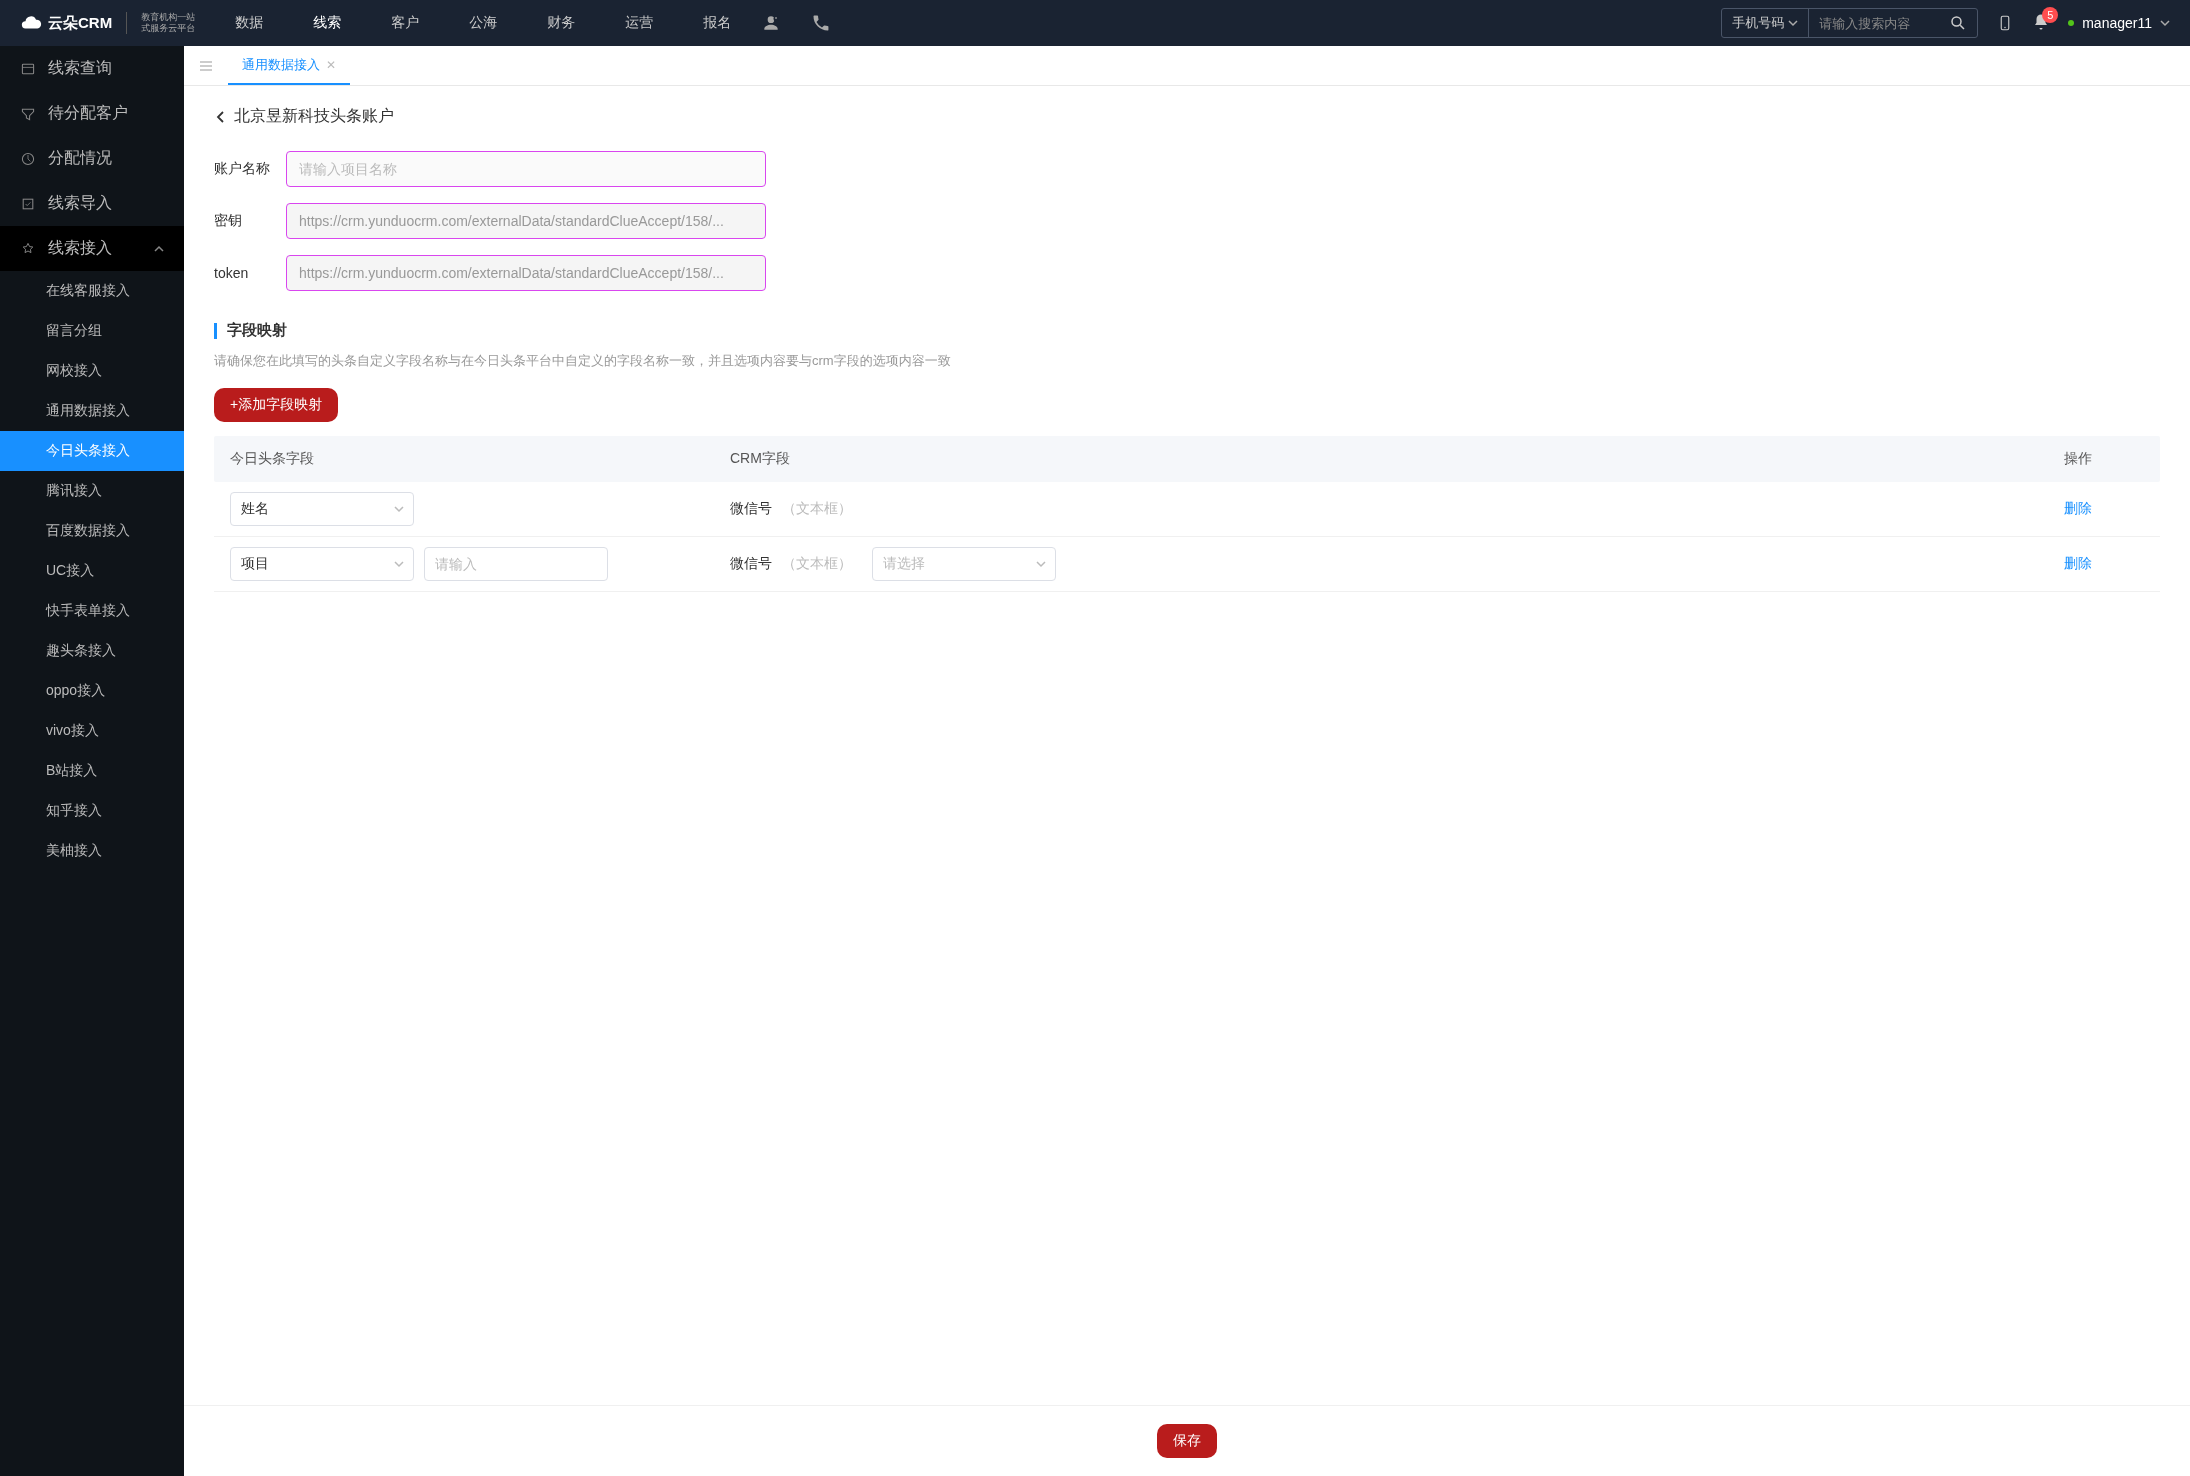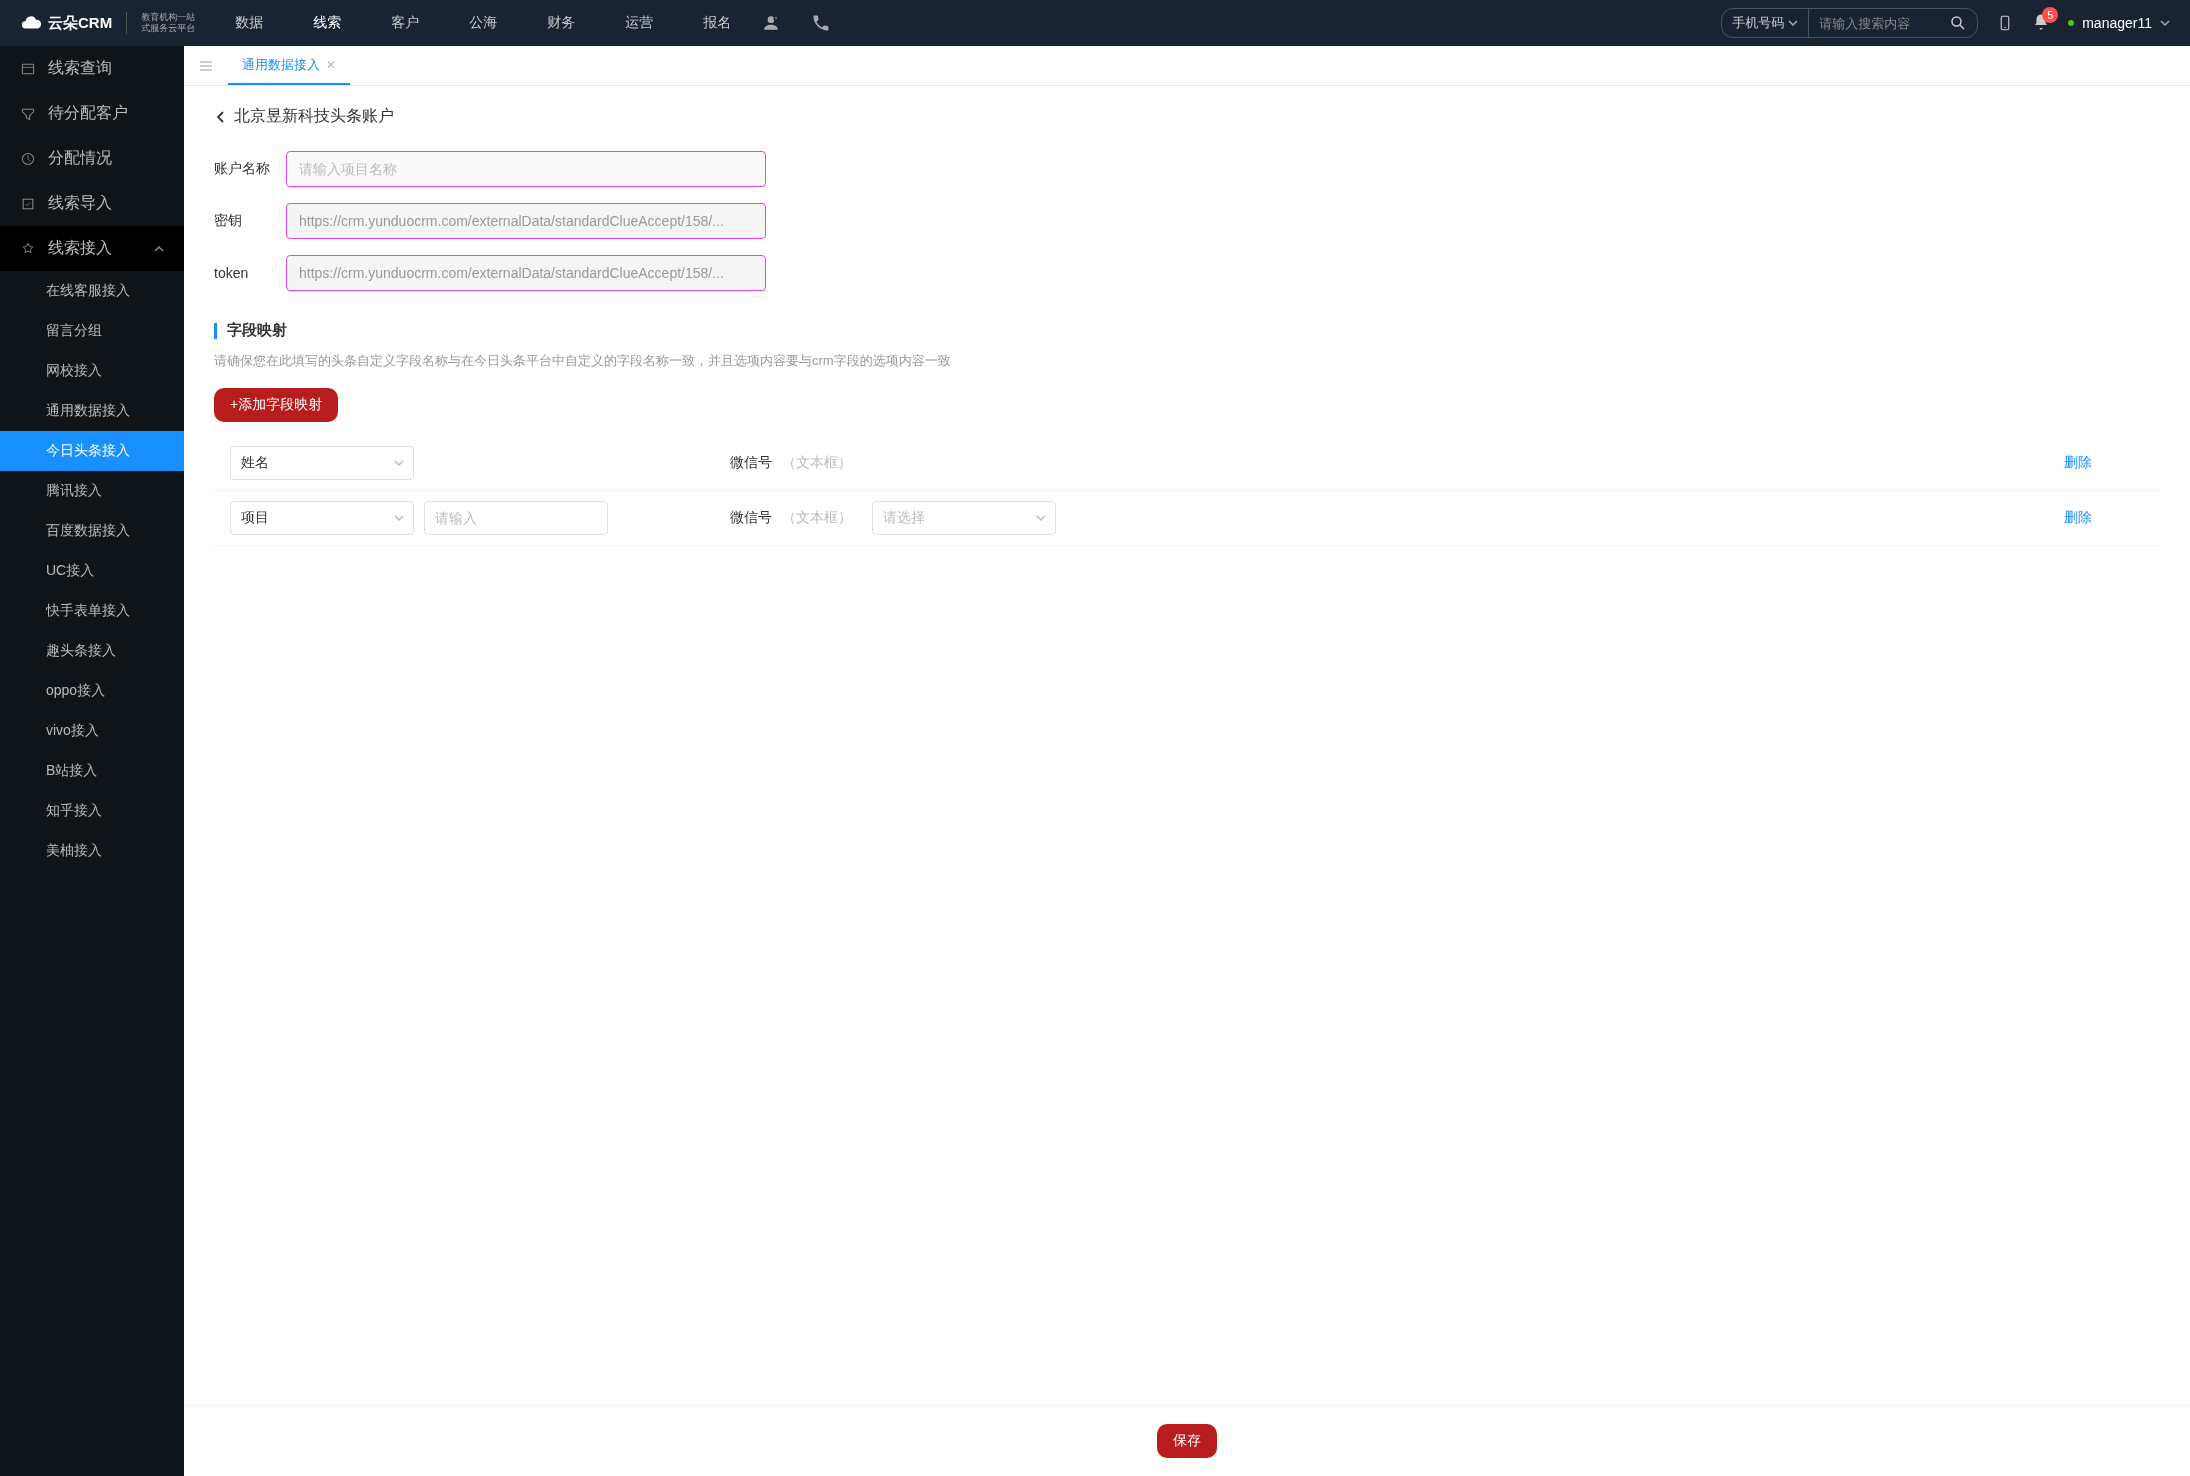--- a/index.html
+++ b/index.html
@@ -11,21 +11,21 @@
 .logo { display: flex; align-items: center; gap: 6px; margin-right: 40px; }
 .logo-icon { width: 22px; height: 22px; }
 .logo-text { font-size: 15px; font-weight: 600; }
 .logo-sep { width: 1px; height: 22px; background: #555; margin: 0 8px; }
 .logo-sub { font-size: 9px; line-height: 1.2; color: #aaa; }
 .nav { display: flex; gap: 50px; }
 .nav-item { color: #ccc; cursor: pointer; font-size: 14px; }
 .nav-item.active { color: #fff; font-weight: 500; }
 .header-icon { width: 20px; height: 20px; margin-left: 30px; cursor: pointer; fill: #aaa; }
 .header-right { margin-left: auto; display: flex; align-items: center; gap: 18px; }
-.search-box { display: flex; align-items: center; border: 1px solid #4a5568; border-radius: 12px; height: 30px; overflow: hidden; }
+.search-box { display: flex; align-items: center; border: 1px solid #4a5568; border-radius: 3px; height: 30px; overflow: hidden; }
 .search-select { padding: 0 10px; border-right: 1px solid #4a5568; color: #ccc; font-size: 13px; display: flex; align-items: center; gap: 4px; height: 100%; cursor: pointer; }
 .search-input { background: transparent; border: none; outline: none; color: #fff; padding: 0 10px; width: 130px; font-size: 13px; }
 .search-input::placeholder { color: #888; }
 .search-btn { padding: 0 10px; cursor: pointer; display: flex; align-items: center; height: 100%; }
 .hr-icon { width: 18px; height: 18px; fill: #ccc; cursor: pointer; }
 .bell-wrap { position: relative; cursor: pointer; }
 .bell-badge { position: absolute; top: -6px; right: -8px; background: #ff4d4f; color: #fff; border-radius: 8px; min-width: 16px; height: 16px; font-size: 11px; display: flex; align-items: center; justify-content: center; padding: 0 4px; }
 .user-box { display: flex; align-items: center; gap: 8px; color: #fff; cursor: pointer; }
 .user-dot { width: 6px; height: 6px; border-radius: 50%; background: #52c41a; }
 .chev-down { width: 10px; height: 10px; fill: #aaa; }
@@ -246,20 +246,25 @@
 
         <div class="section-title">
           <span class="section-bar"></span>
           <span>字段映射</span>
         </div>
         <div class="section-hint">请确保您在此填写的头条自定义字段名称与在今日头条平台中自定义的字段名称一致，并且选项内容要与crm字段的选项内容一致</div>
 
         <button class="btn">+添加字段映射</button>
 
         <div class="table">
+          <div class="thead">
+            <div class="col1">今日头条字段</div>
+            <div class="col2">CRM字段</div>
+            <div class="col3">操作</div>
+          </div>
           <div id="table-body">
               <div class="trow">
                 <div class="col1">
                   <div class="select">
                     <span>姓名</span>
                     <svg class="select-chev" viewBox="0 0 12 12">
                       <path d="M2 4l4 4 4-4" stroke="#bbb" fill="none" stroke-width="1.5"></path>
                     </svg>
                   </div>
                 </div>

